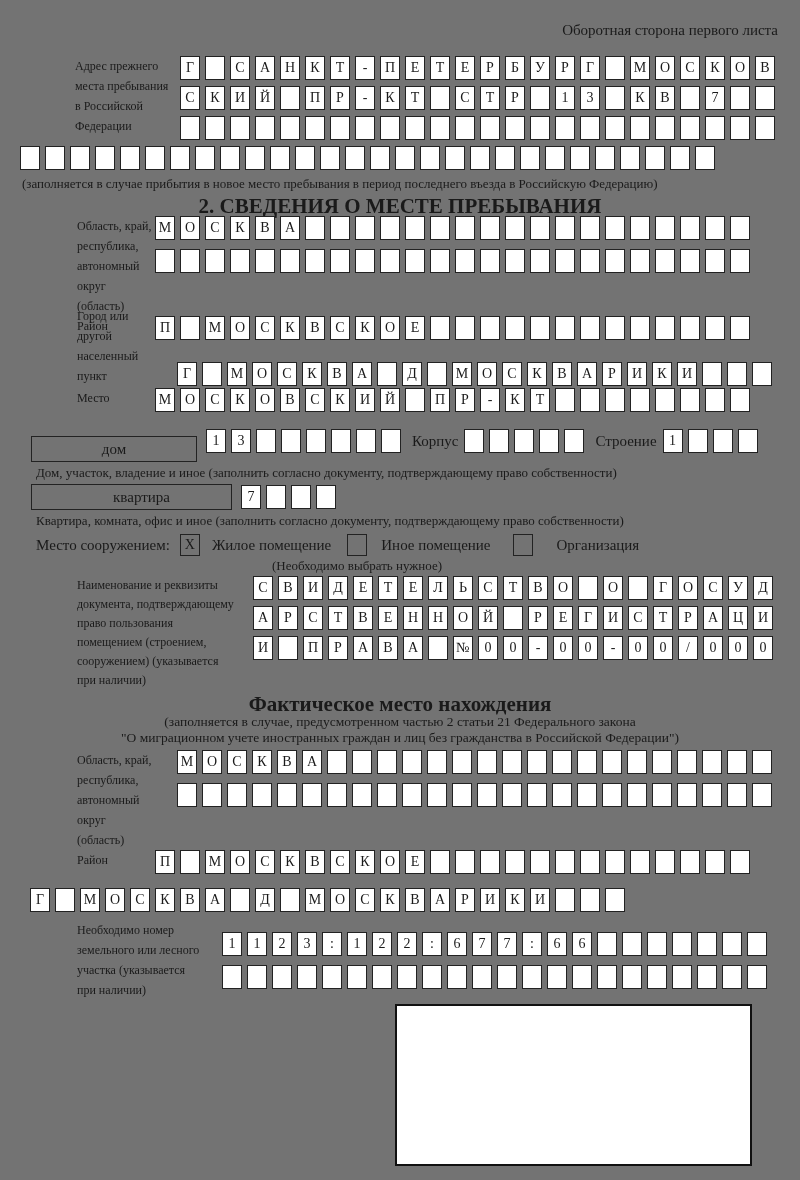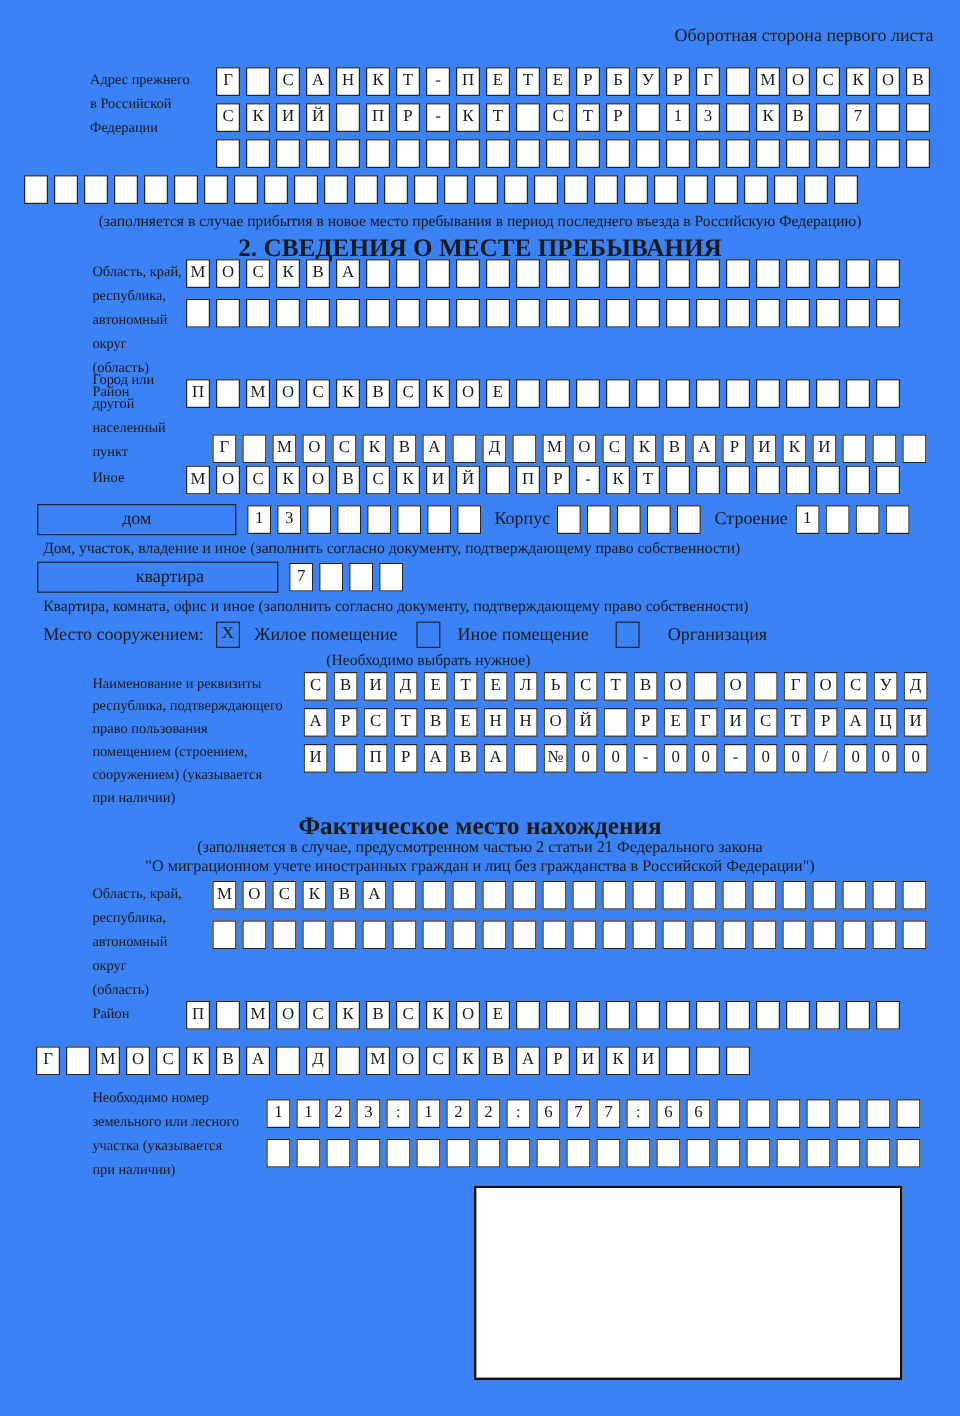--- a/index.html
+++ b/index.html
@@ -1,45 +1,45 @@
 <!DOCTYPE html>
 <html><head>
 <meta charset="utf-8">
 <style>
   html,body{margin:0;padding:0;background:#ffffff;}
   .page{
     position:relative;width:800px;height:1180px;box-sizing:border-box;
-    padding:0 22px;overflow:hidden;background:#3b82f6;
+    padding:0 22px;overflow:hidden;background:#737373;
     font-family:"Liberation Serif","DejaVu Serif",serif;color:#1a1a1a;
   }
   .header-note{margin-top:22px;text-align:right;font-size:15px;height:18px;}
   .flex-block{display:flex;}
   .label-col{flex:none;font-size:12px;line-height:20px;}
   .w158{width:158px;padding-left:53px;box-sizing:border-box;}
   .w133{width:133px;padding-left:55px;box-sizing:border-box;}
   .w231{width:231px;padding-left:55px;box-sizing:border-box;}
   .w200{width:200px;padding-left:55px;box-sizing:border-box;}
   .grid-row{display:flex;height:24px;margin-bottom:6px;}
   .grid-row.mb9{margin-bottom:9px;}
   .grid-row.inline{margin-bottom:0;}
   .cell{
     flex:none;width:20px;height:24px;box-sizing:border-box;margin-right:5px;
     border:1.6px solid #222;display:flex;align-items:center;justify-content:center;
     font-size:14px;background:#fff;
   }
   .note{font-size:13px;line-height:15px;}
-  .center{text-align:center;}
+  .center{}
   .ml14{margin-left:14px;}
   .section-title{font-size:21px;font-weight:bold;text-align:center;margin:3px 0 4px 0;height:18px;}
   .mt2{margin-top:2px;}.mt4{margin-top:4px;}
   .big-box{
     flex:none;height:26px;box-sizing:border-box;border:1.6px solid #222;
     display:flex;align-items:center;justify-content:center;font-size:15px;margin-right:9px;
   }
-  .bb166{width:166px;}
+  .bb166{width:166px;margin-top:16px;}
   .bb201{width:201px;padding-left:20px;}
   .inline-row{display:flex;align-items:center;margin-left:9px;}
   .inline-label{font-size:15px;margin:0 6px;white-space:nowrap;}
   .chk{
     flex:none;width:20px;height:22px;box-sizing:border-box;border:1.6px solid #222;
     display:inline-flex;align-items:center;justify-content:center;font-size:14px;
   }
   .mesto-row{display:flex;align-items:center;margin-left:14px;margin-top:5px;height:24px;font-size:15px;}
   .doc-label{line-height:19px;}
   .indent22{margin-left:22px;}
@@ -55,20 +55,21 @@
 </head>
 <body>
 
 <div class="page">
 
   <div class="header-note">Оборотная сторона первого листа</div>
 
   <div class="flex-block" style="margin-top:16px;">
     <div class="label-col w158">
       <div>Адрес прежнего</div>
+      <div>места пребывания</div>
       <div>в Российской</div>
       <div>Федерации</div>
     </div>
     <div>
       <div class="grid-row">
           <span class="cell">Г</span>
           <span class="cell"></span>
           <span class="cell">С</span>
           <span class="cell">А</span>
           <span class="cell">Н</span>
@@ -300,21 +301,21 @@
         <span class="cell">И</span>
         <span class="cell">К</span>
         <span class="cell">И</span>
         <span class="cell"></span>
         <span class="cell"></span>
         <span class="cell"></span>
       </div>
   </div>
 
   <div class="flex-block mt2">
-    <div class="label-col w133">Иное</div>
+    <div class="label-col w133">Место</div>
     <div class="grid-row">
         <span class="cell">М</span>
         <span class="cell">О</span>
         <span class="cell">С</span>
         <span class="cell">К</span>
         <span class="cell">О</span>
         <span class="cell">В</span>
         <span class="cell">С</span>
         <span class="cell">К</span>
         <span class="cell">И</span>
@@ -384,21 +385,21 @@
     <span class="chk" style="margin-left:16px;"></span>
     <span style="margin-left:14px;">Иное помещение</span>
     <span class="chk" style="margin-left:22px;"></span>
     <span style="margin-left:24px;">Организация</span>
   </div>
   <div class="note-select">(Необходимо выбрать нужное)</div>
 
   <div class="flex-block mt2">
     <div class="label-col w231 doc-label">
       <div>Наименование и реквизиты</div>
-      <div>республика, подтверждающего</div>
+      <div>документа, подтверждающему</div>
       <div>право пользования</div>
       <div>помещением (строением,</div>
       <div>сооружением) (указывается</div>
       <div>при наличии)</div>
     </div>
     <div>
       <div class="grid-row">
           <span class="cell">С</span>
           <span class="cell">В</span>
           <span class="cell">И</span>

